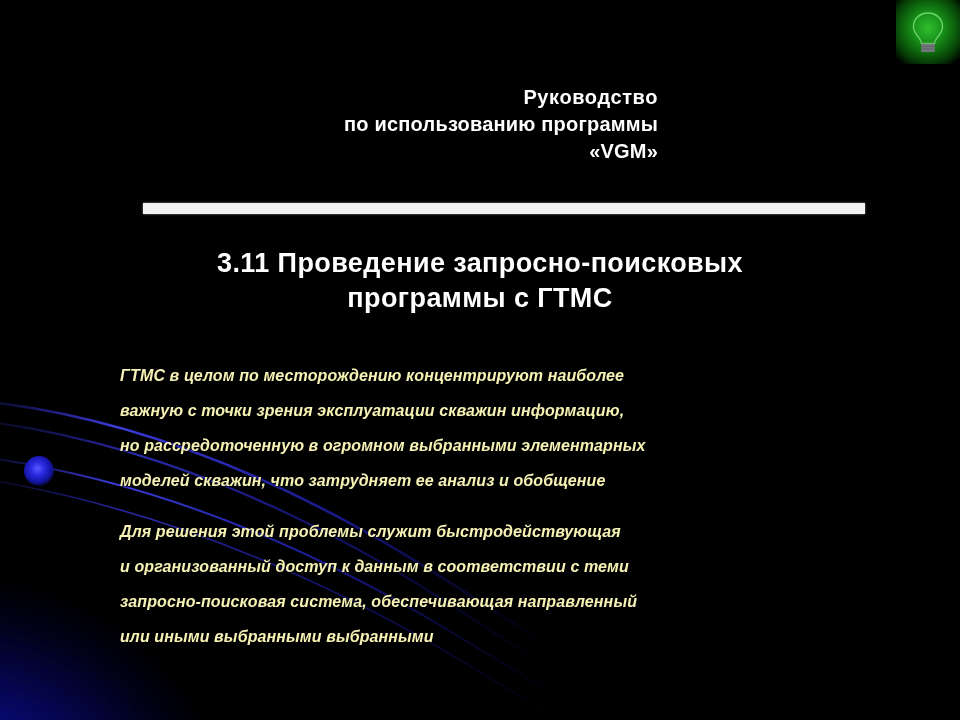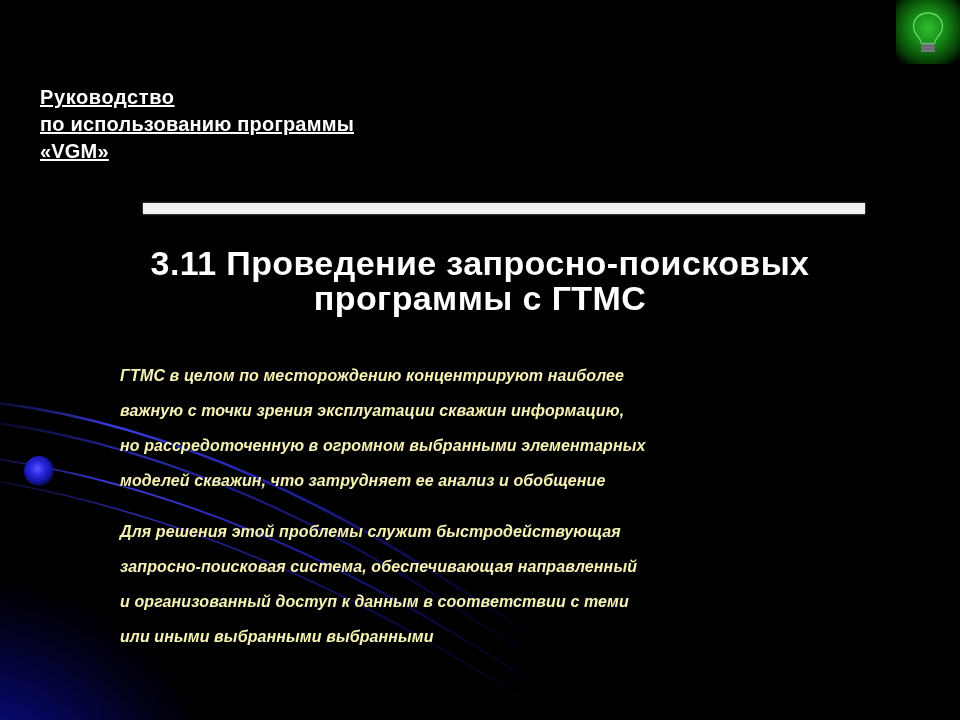--- a/index.html
+++ b/index.html
@@ -80,31 +80,30 @@
                 rgba(0,0,0,0) 92%);
   }
   #bulb-logo svg {
     position: absolute;
     inset: 0;
   }
 
   
   #header-block {
     position: absolute;
-    left: 40px;
+    left: 48px;
     top: 84px;
     width: 610px;
-    text-align: left;
+    text-align: right;
     color: #ffffff;
     font-weight: bold;
     font-size: 20px;
     line-height: 27px;
     letter-spacing: 0.2px;
     text-shadow: 1px 1px 1px rgba(0,0,0,0.9);
-    text-decoration: underline;
   }
   #header-block .hl { display: block; white-space: nowrap; }
   #header-line-1 { letter-spacing: 0.6px; }
 
   
   #divider {
     position: absolute;
     left: 143px;
     top: 203px;
     width: 722px;
@@ -115,21 +114,21 @@
 
   
   #slide-title {
     position: absolute;
     left: 120px;
     top: 246px;
     width: 720px;
     text-align: center;
     color: #ffffff;
     font-weight: bold;
-    font-size: 34px;
+    font-size: 27px;
     line-height: 35px;
     letter-spacing: 0.4px;
     text-shadow: 1px 1px 1px rgba(0,0,0,0.85);
   }
   #slide-title .tl { display: block; white-space: nowrap; }
 
   
   #body-block {
     position: absolute;
     left: 120px;
@@ -209,19 +208,19 @@
 
   <div id="body-block">
     <div class="para" id="paragraph-1">
       <span class="pl">ГТМС в целом по месторождению концентрируют наиболее</span>
       <span class="pl">важную с точки зрения эксплуатации скважин информацию,</span>
       <span class="pl">но рассредоточенную в огромном выбранными элементарных</span>
       <span class="pl">моделей скважин, что затрудняет ее анализ и обобщение</span>
     </div>
     <div class="para" id="paragraph-2">
       <span class="pl">Для решения этой проблемы служит быстродействующая</span>
+      <span class="pl">и организованный доступ к данным в соответствии с теми</span>
       <span class="pl">запросно-поисковая система, обеспечивающая направленный</span>
-      <span class="pl">и организованный доступ к данным в соответствии с теми</span>
       <span class="pl">или иными выбранными выбранными</span>
     </div>
   </div>
 
 </div>
 
 </body></html>

